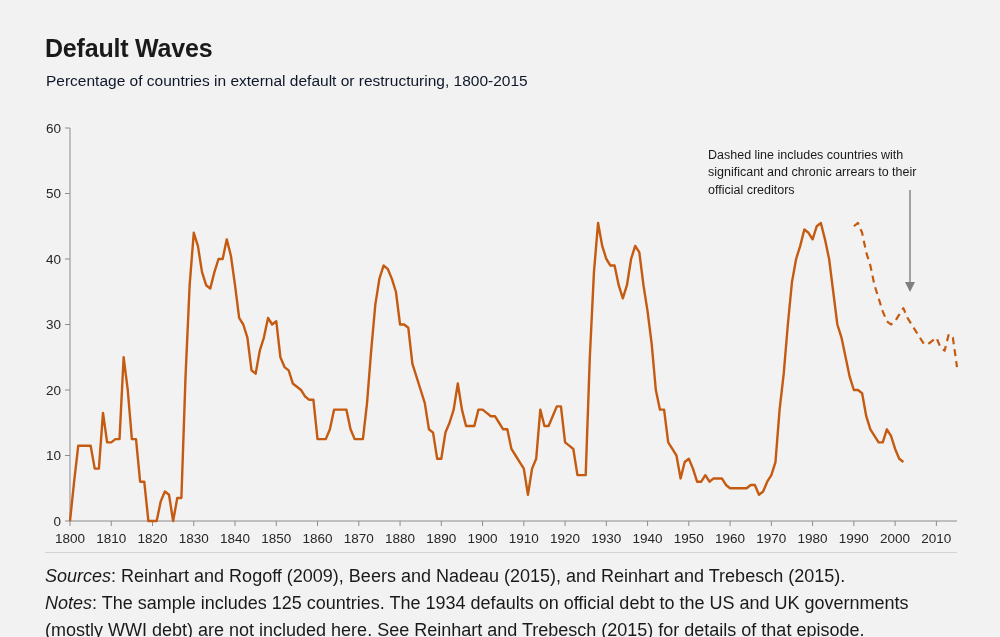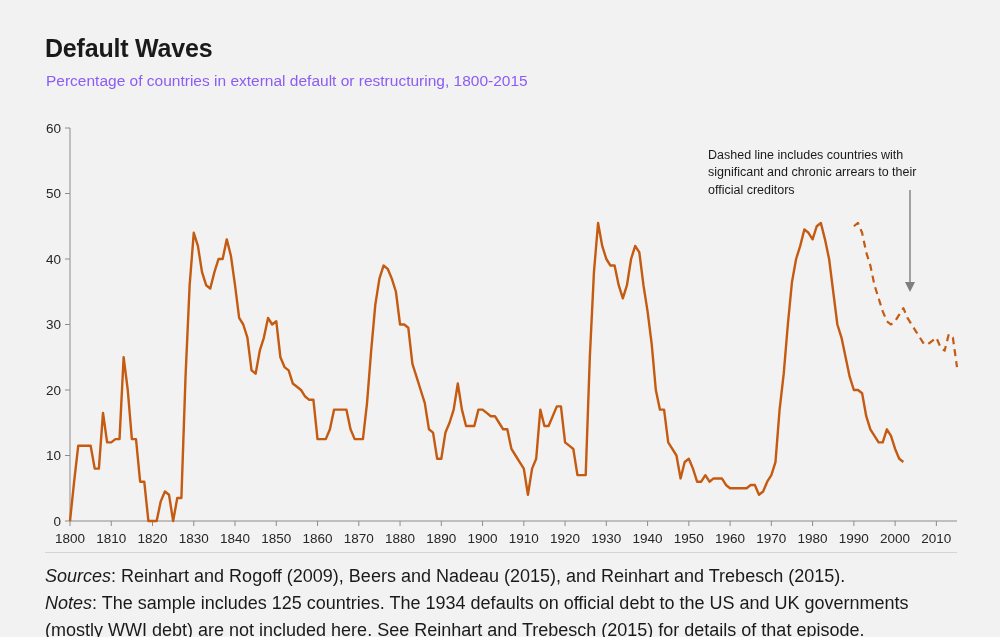--- a/index.html
+++ b/index.html
@@ -30,21 +30,21 @@
     font-weight: bold;
     letter-spacing: -0.2px;
     color: #1a1a1a;
   }
   .subtitle {
     position: absolute;
     left: 46px;
     top: 72px;
     font-size: 15.5px;
     font-weight: normal;
-    color: #8b5cf6;
+    color: #0f172a;
   }
   .plot-wrap {
     position: absolute;
     left: 0;
     top: 0;
     width: 1000px;
     height: 637px;
   }
   svg.chart {
     display: block;

